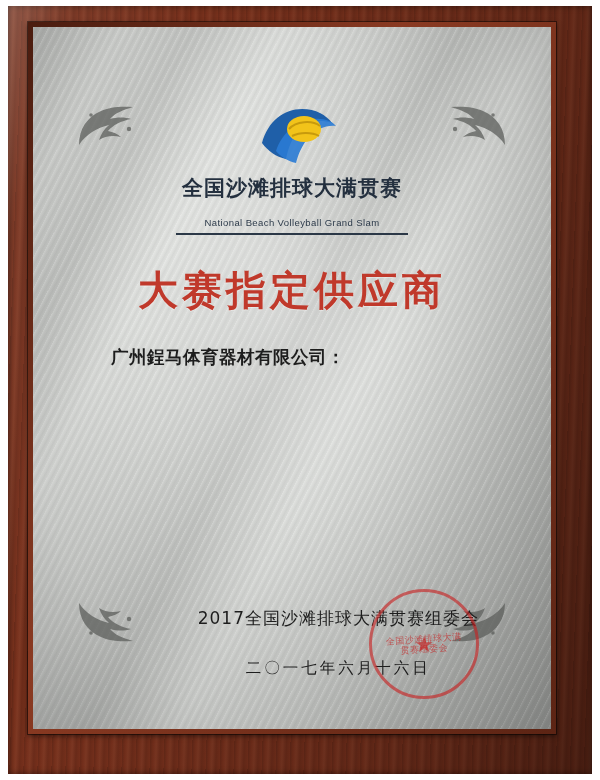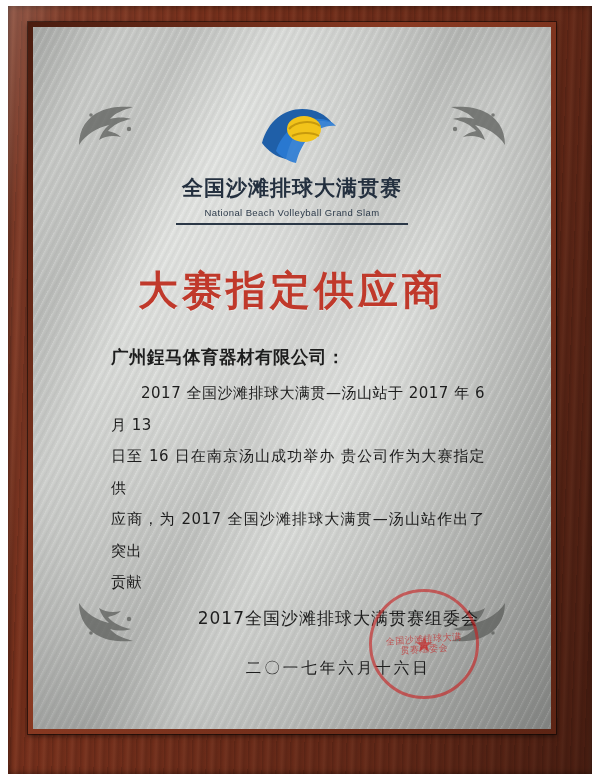--- a/index.html
+++ b/index.html
@@ -173,21 +173,21 @@
     font-weight: bold;
     letter-spacing: 1px;
     color: #24303f;
     line-height: 1.1;
   }
   .logo-en {
     font-family: "Liberation Sans", sans-serif;
     font-size: 9.5px;
     letter-spacing: 0.4px;
     color: #2c3a4a;
-    margin-top: 7px;
+    margin-top: 17px;
   }
   .logo-rule {
     width: 232px;
     height: 2px;
     margin: 5px auto 0;
     background: #2b3847;
   }
 
   
   .main-title {
@@ -340,26 +340,20 @@
         </div>
         <div class="logo-cn" data-bind="logo.title_cn">全国沙滩排球大满贯赛</div>
         <div class="logo-en" data-bind="logo.title_en">National Beach Volleyball Grand Slam</div>
         <div class="logo-rule"></div>
       </div>
 
       <div class="main-title" data-bind="certificate.main_title">大赛指定供应商</div>
 
       <div class="body-block">
         <div class="addressee" data-bind="certificate.addressee">广州鋥马体育器材有限公司：</div>
-        <div class="para">
-          <span class="indent"></span><span data-bind="certificate.body_line1">2017 全国沙滩排球大满贯—汤山站于 2017 年 6 月 13</span><br>
-          <span data-bind="certificate.body_line2">日至 16 日在南京汤山成功举办  贵公司作为大赛指定供</span><br>
-          <span data-bind="certificate.body_line3">应商，为 2017 全国沙滩排球大满贯—汤山站作出了突出</span><br>
-          <span data-bind="certificate.body_line4">贡献</span>
-        </div>
       </div>
 
       <div class="sign-block">
         <div class="sign-org" data-bind="signature.organization">2017全国沙滩排球大满贯赛组委会</div>
         <div class="sign-date" data-bind="signature.date">二〇一七年六月十六日</div>
       </div>
 
       <div class="seal">
         <div class="seal-inner" data-bind="seal.text">全国沙滩排球大满贯赛组委会</div>
         <div class="star" data-bind="seal.star">★</div>

